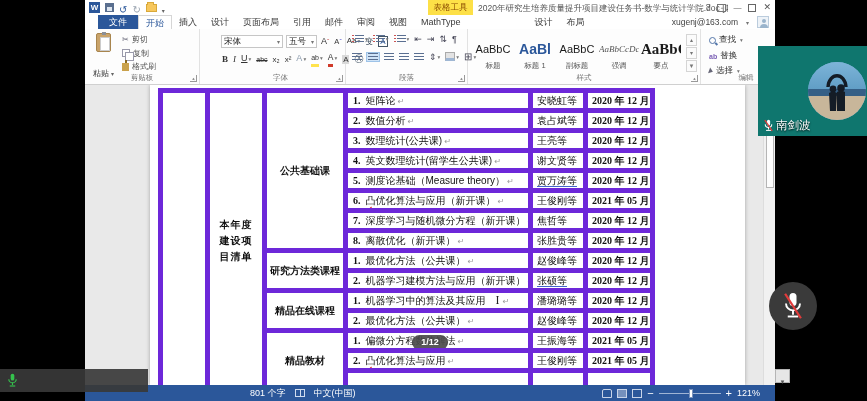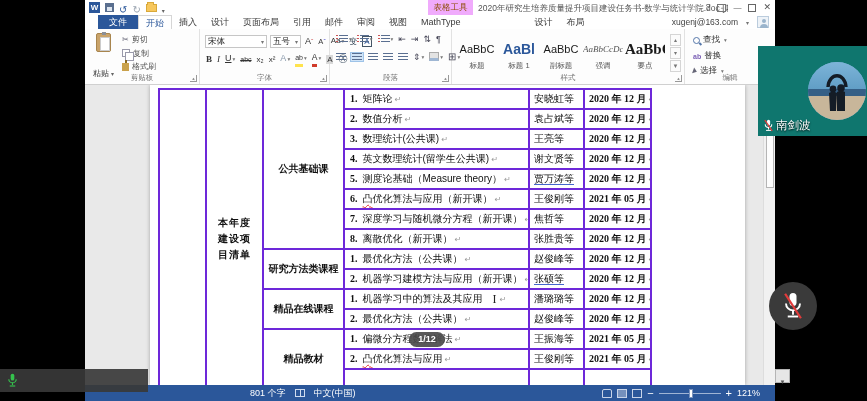--- a/index.html
+++ b/index.html
@@ -13,21 +13,21 @@
   .titlebar { position:relative; height:15px; background:#fff; }
   .qat { position:absolute; left:4px; top:2px; display:flex; gap:5px; align-items:center; height:11px; }
   .word-logo { width:11px; height:11px; background:#2b579a; color:#fff; font-size:8px; font-weight:bold; text-align:center; line-height:11px; }
   .i-save { width:9px; height:9px; background:#5a6f8f; position:relative; }
   .i-save::after { content:""; position:absolute; left:2px; bottom:1px; width:5px; height:4px; background:#dde5ef; }
   .i-undo::before { content:"↺"; color:#2b579a; font-size:10px; line-height:10px; }
   .i-redo::before { content:"↻"; color:#9aa4b0; font-size:10px; line-height:10px; }
   .i-folder { width:11px; height:8px; background:#f7c75c; border:1px solid #d9a93a; position:relative; }
   .i-folder::before { content:""; position:absolute; left:0; top:-3px; width:5px; height:2px; background:#f7c75c; border:1px solid #d9a93a; border-bottom:none; }
   .qat-caret::before { content:"▾"; font-size:6px; color:#666; }
-  .ctx-header { position:absolute; left:343px; top:0; width:45px; height:15px; background:#f0abfc; color:#8a4a00; font-size:8.5px; text-align:center; line-height:15px; white-space:nowrap; overflow:hidden; }
+  .ctx-header { position:absolute; left:343px; top:0; width:45px; height:15px; background:#fde047; color:#8a4a00; font-size:8.5px; text-align:center; line-height:15px; white-space:nowrap; overflow:hidden; }
   .doc-title { position:absolute; left:393px; top:3px; width:250px; font-size:8.5px; color:#555; white-space:nowrap; overflow:hidden; }
   .win-controls { position:absolute; right:4px; top:1px; display:flex; gap:7px; align-items:center; height:13px; color:#555; }
   .wc { font-size:9px; line-height:13px; }
   .wc-help::before { content:"?"; }
   .wc-ribbon { width:9px; height:8px; border:1px solid #777; position:relative; }
   .wc-ribbon::after { content:"⌃"; position:absolute; left:1px; top:-1px; font-size:6px; color:#777; }
   .wc-min::before { content:"—"; font-size:8px; }
   .wc-max { width:8px; height:8px; border:1px solid #666; }
   .wc-close::before { content:"✕"; }
 
@@ -42,21 +42,21 @@
   .acc-avatar { width:12px; height:12px; border:1px solid #bcd; background:#eef3f8; position:relative; }
   .acc-avatar::before { content:""; position:absolute; left:3.5px; top:1.5px; width:4px; height:4px; border-radius:50%; background:#9ab4cc; }
   .acc-avatar::after { content:""; position:absolute; left:1.5px; top:6.5px; width:8px; height:4px; border-radius:4px 4px 0 0; background:#9ab4cc; }
 
   
   .ribbon { position:relative; height:56px; background:#fdfdfd; border-bottom:1px solid #d0d0d0; display:flex; }
   .rgroup { position:relative; height:100%; border-right:1px solid #e2e2e2; flex:none; }
   .glabel { position:absolute; bottom:1px; left:0; width:100%; text-align:center; font-size:7.5px; color:#777; }
   .launcher { position:absolute; right:2px; bottom:2px; width:7px; height:7px; border-right:1px solid #999; border-bottom:1px solid #999; }
   .launcher::before { content:"▸"; position:absolute; right:0; bottom:-1px; font-size:5px; color:#888; transform:rotate(45deg); }
-  .g-clip { width:115px; } .g-font { width:130px; } .g-para { width:122px; } .g-styles { width:233px; } .g-edit { width:90px; border-right:none; }
+  .g-clip { width:115px; } .g-font { width:130px;margin-left:16px; } .g-para { width:122px; } .g-styles { width:233px; } .g-edit { width:90px; border-right:none; }
 
   .paste-btn { position:absolute; left:5px; top:4px; width:27px; height:42px; text-align:center; cursor:default; }
   .clipboard-icon { width:15px; height:19px; margin:0 auto; background:#c9a36a; border:1px solid #a8854e; border-radius:2px; position:relative; }
   .clipboard-icon::before { content:""; position:absolute; left:2.5px; top:3px; width:8px; height:12px; background:#fff; border:1px solid #ccc; }
   .clipboard-icon::after { content:""; position:absolute; left:4.5px; top:-2px; width:4px; height:3px; background:#8b8f96; }
   .paste-label { font-size:8px; color:#333; margin-top:16px; }
   .paste-caret::before { content:"▾"; font-size:6px; color:#666; }
   .clip-smalls { position:absolute; left:37px; top:5px; display:flex; flex-direction:column; gap:2.5px; }
   .sbtn { display:flex; align-items:center; gap:3px; font-size:8px; color:#555; white-space:nowrap; }
   .i-cut::before { content:"✂"; font-size:8px; color:#667; }
@@ -116,21 +116,21 @@
   .ebtn { display:flex; align-items:center; gap:3px; font-size:8.5px; color:#333; }
   .i-find { width:7px; height:7px; border:1.5px solid #5577aa; border-radius:50%; position:relative; }
   .i-find::after { content:""; position:absolute; left:5px; top:5px; width:3px; height:1.5px; background:#5577aa; transform:rotate(45deg); }
   .i-replace::before { content:"ab"; font-size:7px; color:#7a5fb5; font-weight:bold; }
   .i-select { width:0; height:0; border-left:4px solid #667; border-top:3px solid transparent; border-bottom:3px solid transparent; transform:rotate(20deg); }
 
   
   .docarea { position:absolute; left:0; top:85px; width:690px; height:300px; background:#e9e9e9; overflow:hidden; }
   .page { position:absolute; left:65px; top:0; width:595px; height:300px; background:#fff; box-shadow:0 0 4px rgba(0,0,0,.3); }
   table.doc { position:absolute; left:8px; top:3px; width:492px; border-collapse:collapse; table-layout:fixed; }
-  table.doc td { border:2px solid #6d28d9; font-size:10px; color:#111; overflow:hidden; white-space:nowrap; vertical-align:middle; padding:0; }
+  table.doc td { border:5px solid #6d28d9; font-size:10px; color:#111; overflow:hidden; white-space:nowrap; vertical-align:middle; padding:0; }
   table.doc tr { height:20px; }
   .c-head { text-align:center; font-weight:bold; font-size:11px; white-space:normal!important; line-height:16px; padding:0 6px!important; letter-spacing:1px; }
   .c-cat { text-align:center; font-weight:bold; font-size:10px; }
   .c-course { padding-left:5px!important; position:relative; }
   .c-course:not(.empty)::after { content:"↵"; color:#999; font-size:8px; margin-left:2px; }
   .num { font-weight:bold; margin-right:5px; font-family:"Liberation Serif",serif; }
   .misspell { text-decoration:underline wavy #e03030 1px; text-underline-offset:2px; }
   .olink { border-bottom:1px solid #4466cc; }
   .c-owner { padding-left:4px!important; }
   .c-date { padding-left:4px!important; font-weight:bold; font-size:9.5px; font-family:"Liberation Serif",serif; }

